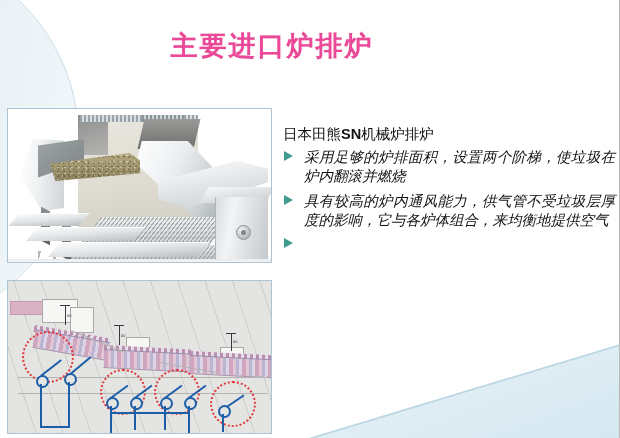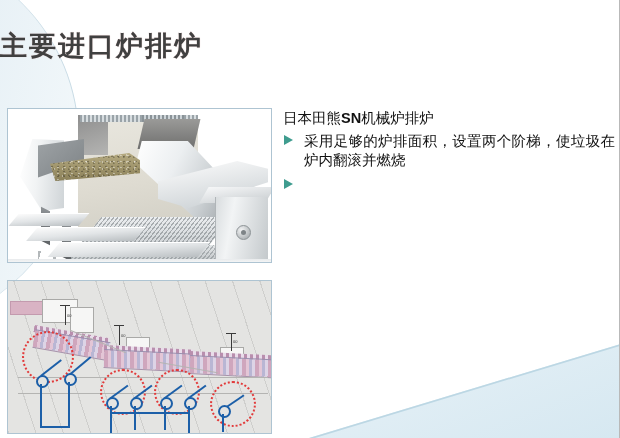--- a/index.html
+++ b/index.html
@@ -47,25 +47,25 @@
     clip-path: polygon(0 100%, 100% 22%, 100% 23.5%, 0 101.5%);
     background: #bcd7e4;
   }
 
   
   #title {
     position: absolute;
     left: 0;
     top: 28px;
     width: 544px;
-    text-align: left;
+    text-align: center;
     font-family: "Liberation Serif", "DejaVu Serif", serif;
     font-size: 27px;
     font-weight: bold;
-    color: #404040;
+    color: #ec4899;
     letter-spacing: 2px;
     z-index: 5;
     text-shadow: 0 0 1px rgba(168,42,38,0.25);
   }
 
   
   .pic {
     position: absolute;
     left: 7px;
     box-sizing: border-box;
@@ -313,21 +313,21 @@
   .s-lightline {
     position: absolute;
     background: #b4b4b2;
     height: 1px;
   }
 
   
   #textcol {
     position: absolute;
     left: 283px;
-    top: 108px;
+    top: 124px;
     width: 332px;
     z-index: 6;
   }
   .lead {
     font-size: 14.5px;
     color: #111111;
     line-height: 1.45;
     margin-bottom: 3px;
     font-family: "Liberation Serif", "DejaVu Serif", serif;
   }
@@ -339,20 +339,21 @@
   }
   ul.bullets > li {
     position: relative;
     padding-left: 21px;
     margin-bottom: 5px;
     font-size: 14.5px;
     line-height: 1.33;
     color: #111111;
     text-align: justify;
     font-family: "Liberation Serif", "DejaVu Serif", serif;
+    font-style: italic;
   }
   ul.bullets > li .marker {
     position: absolute;
     left: 1px;
     top: 3px;
     width: 0; height: 0;
     border-left: 9px solid #3f9c8f;
     border-top: 5.5px solid transparent;
     border-bottom: 5.5px solid transparent;
   }
@@ -473,17 +474,21 @@
   <div id="textcol">
     <div class="lead"><span>日本田熊</span><b>SN</b><span>机械炉排炉</span></div>
 
     <ul class="bullets">
       <li>
         <span class="marker"></span>
         <span>采用足够的炉排面积，设置两个阶梯，使垃圾在炉内翻滚并燃烧</span>
       </li>
       <li>
         <span class="marker"></span>
+        <span>具有较高的炉内通风能力，供气管不受垃圾层厚度的影响，它与各炉体组合，来均衡地提供空气</span>
+      </li>
+      <li>
+        <span class="marker"></span>
       </li>
     </ul>
   </div>
 
 </div>
 
 </body></html>

